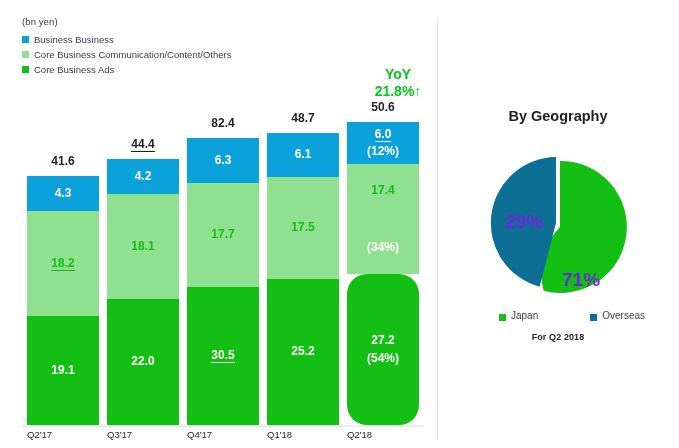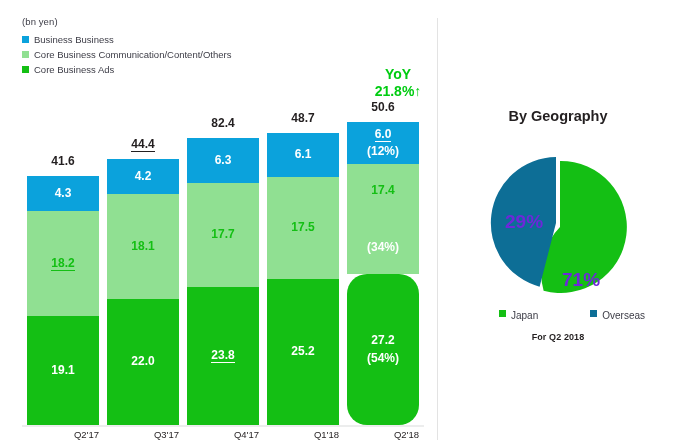--- a/index.html
+++ b/index.html
@@ -71,21 +71,21 @@
     font-size: 12px; font-weight: bold; line-height: 1.45;
   }
   .seg-blue  { background: #0ba2dc; color: #ffffff; }
   .seg-light { background: #90e092; }
   .seg-dark  { background: #14bf14; color: #ffffff; }
   .seg .val.u > span { border-bottom: 1.6px solid currentColor; }
   .seg .pct { font-weight: bold; }
 
   .cat-label {
     position: absolute; top: 429px;
-    text-align: right; font-size: 9.5px; color: #231f20;
+    text-align: left; font-size: 9.5px; color: #231f20;
   }
 
   
   #pie-panel { position: absolute; left: 437px; top: 0; width: 242px; height: 448px; }
 
   .pie-title {
     position: absolute; top: 108px; left: 0; width: 242px;
     text-align: center; font-size: 14.5px; font-weight: bold; color: #231f20;
   }
 
@@ -94,21 +94,21 @@
   .pie-label {
     position: absolute; color: #6d28d9; font-weight: bold; font-size: 19px;
   }
   .pie-label-main { left: 84px; top: 124px; }
   .pie-label-other { left: 27px; top: 66px; }
 
   .pie-legend {
     position: absolute; top: 310px; left: 0; width: 242px;
     display: flex; justify-content: center; align-items: center; gap: 24px;
   }
-  .pie-legend-item { display: flex; align-items: flex-start; padding-left: 28px; }
+  .pie-legend-item { display: flex; align-items: flex-end; padding-left: 28px; }
   .pie-legend-swatch { width: 7px; height: 7px; margin-right: 5px; }
   .pie-legend-text { font-size: 10px; color: #3c3c46; }
 
   .pie-footnote {
     position: absolute; top: 332px; left: 0; width: 242px;
     text-align: center; font-size: 9px; color: #231f20; font-weight: bold;
     letter-spacing: .1px;
   }
 </style>
 </head>
@@ -180,21 +180,21 @@
         <div class="bar-total" style="top:-22px;">
           <span>82.4</span>
         </div>
         <div class="seg seg-blue" style="top:0px; height:45px;">
           <span class="val">6.3</span>
         </div>
         <div class="seg seg-light" style="top:45px; height:104px; color:#14bf14;">
           <span class="val">17.7</span>
         </div>
         <div class="seg seg-dark" style="top:149px; height:138px;">
-          <span class="val u"><span>23.8</span></span>
+          <span class="val u"><span>30.5</span></span>
         </div>
       </div>
       <div class="cat-label" style="left:187px; width:72px;">Q4'17</div>
 
       <div class="bar-group" style="left:267px; width:72px; height:292px;">
         <div class="bar-total" style="top:-22px;">
           <span>48.7</span>
         </div>
         <div class="seg seg-blue" style="top:0px; height:44px;">
           <span class="val">6.1</span>

